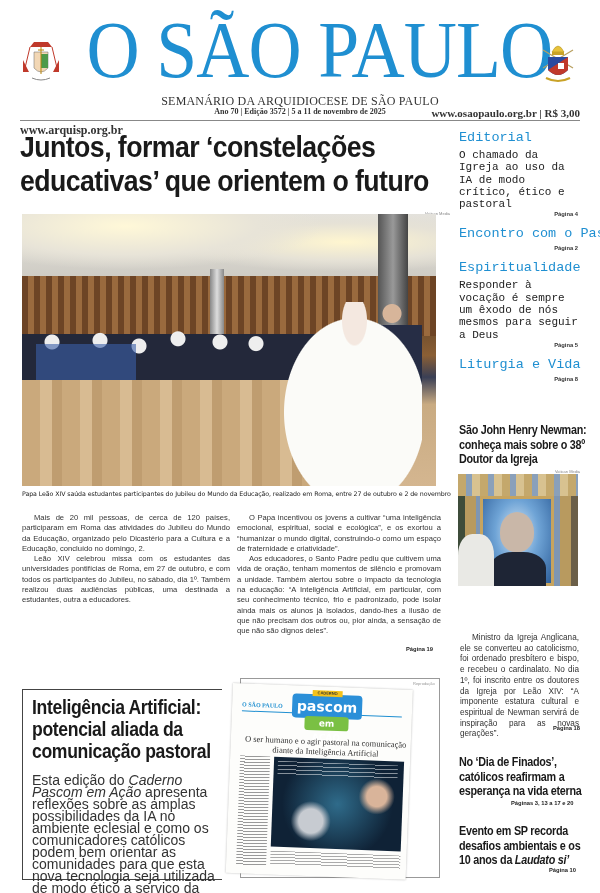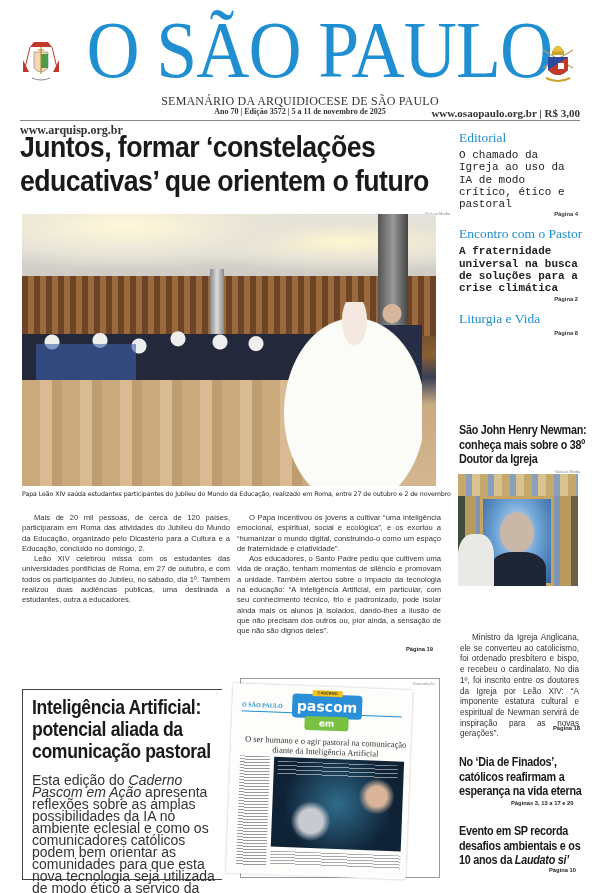--- a/index.html
+++ b/index.html
@@ -64,21 +64,21 @@
   .body-col { position: absolute; top: 513px; width: 208px; font-family: "Liberation Sans", sans-serif;
     font-size: 7.6px; line-height: 10.3px; color: #333; text-align: justify; }
   .body-col p { text-indent: 12px; }
   .col-1 { left: 22px; }
   .col-2 { left: 237px; width: 204px; }
   .page-ref { position: absolute; font-family: "Liberation Sans", sans-serif; font-size: 5.8px; font-weight: bold; color: #222; }
 
   
   .sidebar { position: absolute; left: 459px; top: 130px; width: 125px; }
   .sb-section { margin-bottom: 9px; }
-  .sb-heading { font-family: Liberation Serif, serif; font-size: 13.5px; color: #1f8fd1; line-height: 16px; margin-bottom: 3px; white-space: nowrap; }
+  .sb-heading { font-family: Liberation Mono, monospace; font-size: 13.5px; color: #1f8fd1; line-height: 16px; margin-bottom: 3px; white-space: nowrap; }
   .sb-text { font-family: Liberation Mono, monospace; font-size: 11px; line-height: 12.3px; color: #222; }
   .sb-text.bold { font-weight: bold; }
   .sb-page { text-align: right; font-size: 5.8px; font-weight: bold; color: #333; margin-top: 1px; padding-right: 6px; }
 
   .sb-newman-title { position: absolute; left: 459px; top: 423px; width: 130px; font-family: "Liberation Sans", sans-serif;
     font-weight: bold; font-size: 12px; line-height: 14.5px; color: #1a1a1a; letter-spacing: -0.3px; transform: scaleX(0.9); transform-origin: left top; width: 144px; }
   .newman-credit { position: absolute; left: 555px; top: 469px; font-size: 4px; color: #888; }
   .newman-photo { position: absolute; left: 458px; top: 474px; width: 120px; height: 112px; overflow: hidden;
     background: linear-gradient(90deg, #3e4c3a 0 7px, #b89a5f 7px 18px, #7e96b3 18px 102px, #b89a5f 102px 113px, #6b5f49 113px); }
   .newman-frame { position: absolute; left: 22px; top: 22px; width: 74px; height: 90px; background: radial-gradient(ellipse at 50% 40%, #d8e8f6 0%, #6fa4d6 45%, #2e5f9a 100%); border: 3px solid #c7a45f; }
@@ -192,22 +192,26 @@
 <div class="page-ref" style="left:406px; top:646px;">Página 19</div>
 
 <div class="sidebar">
   <div class="sb-section">
     <div class="sb-heading">Editorial</div>
     <div class="sb-text">O chamado da Igreja ao uso da IA de modo crítico, ético e pastoral</div>
     <div class="sb-page">Página 4</div>
   </div>
   <div class="sb-section">
     <div class="sb-heading">Encontro com o Pastor</div>
-    <div class="sb-text bold">A fraternidade universal na busca de soluções para a crise climática</div>
     <div class="sb-page">Página 2</div>
+  </div>
+  <div class="sb-section">
+    <div class="sb-heading">Espiritualidade</div>
+    <div class="sb-text">Responder à vocação é sempre um êxodo de nós mesmos para seguir a Deus</div>
+    <div class="sb-page">Página 5</div>
   </div>
   <div class="sb-section">
     <div class="sb-heading">Liturgia e Vida</div>
     <div class="sb-page">Página 8</div>
   </div>
 </div>
 
 <div class="sb-newman-title">São John Henry Newman: conheça mais sobre o 38º Doutor da Igreja</div>
 <div class="newman-credit">Vatican Media</div>
 <div class="newman-photo">

